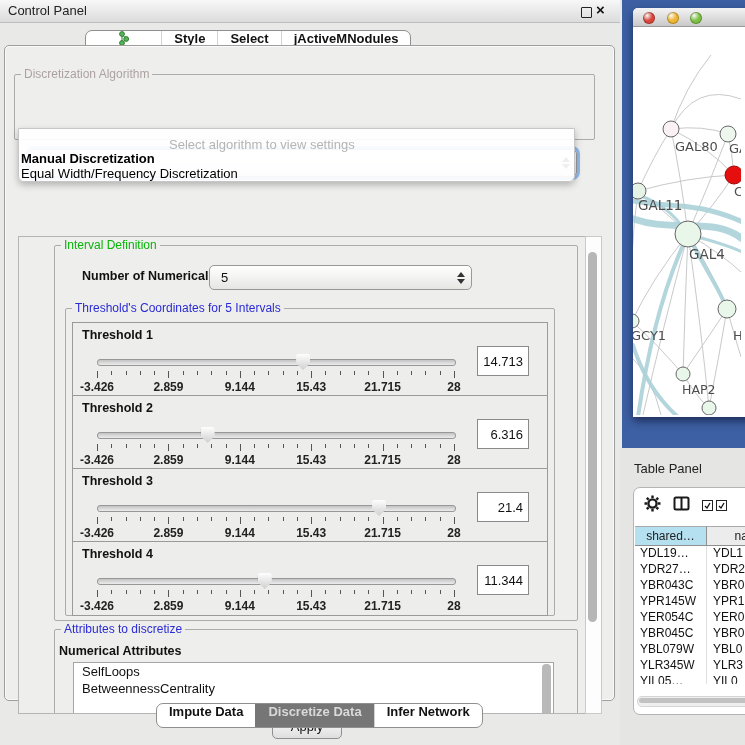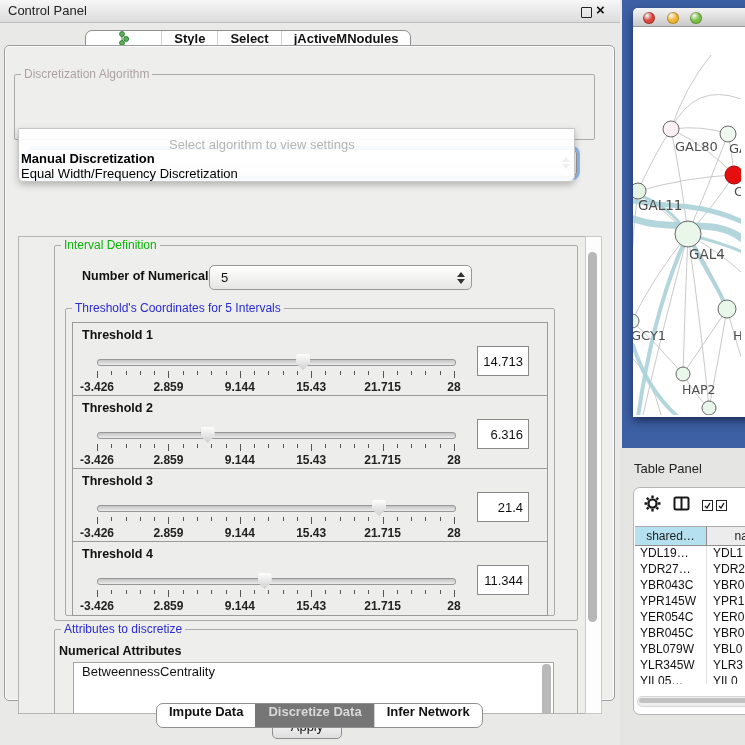--- a/index.html
+++ b/index.html
@@ -338,20 +338,21 @@
             </div>
           </div>
       </div>
     </div>
 
     <div id="attr-group" class="abs group">
       <span class="group-title title-blue">Attributes to discretize</span>
       <span id="attr-sub" class="abs">Numerical Attributes</span>
       <div id="attr-list" class="abs">
         <div id="attr-items">
+            <div class="attr-item">SelfLoops</div>
             <div class="attr-item">BetweennessCentrality</div>
           </div>
         <div id="attr-scroll" class="abs"></div>
       </div>
     </div>
   </div>
   <div id="vscroll" class="abs">
     <div class="abs thumb" style="top:15px;height:370px;"></div>
   </div>
 

